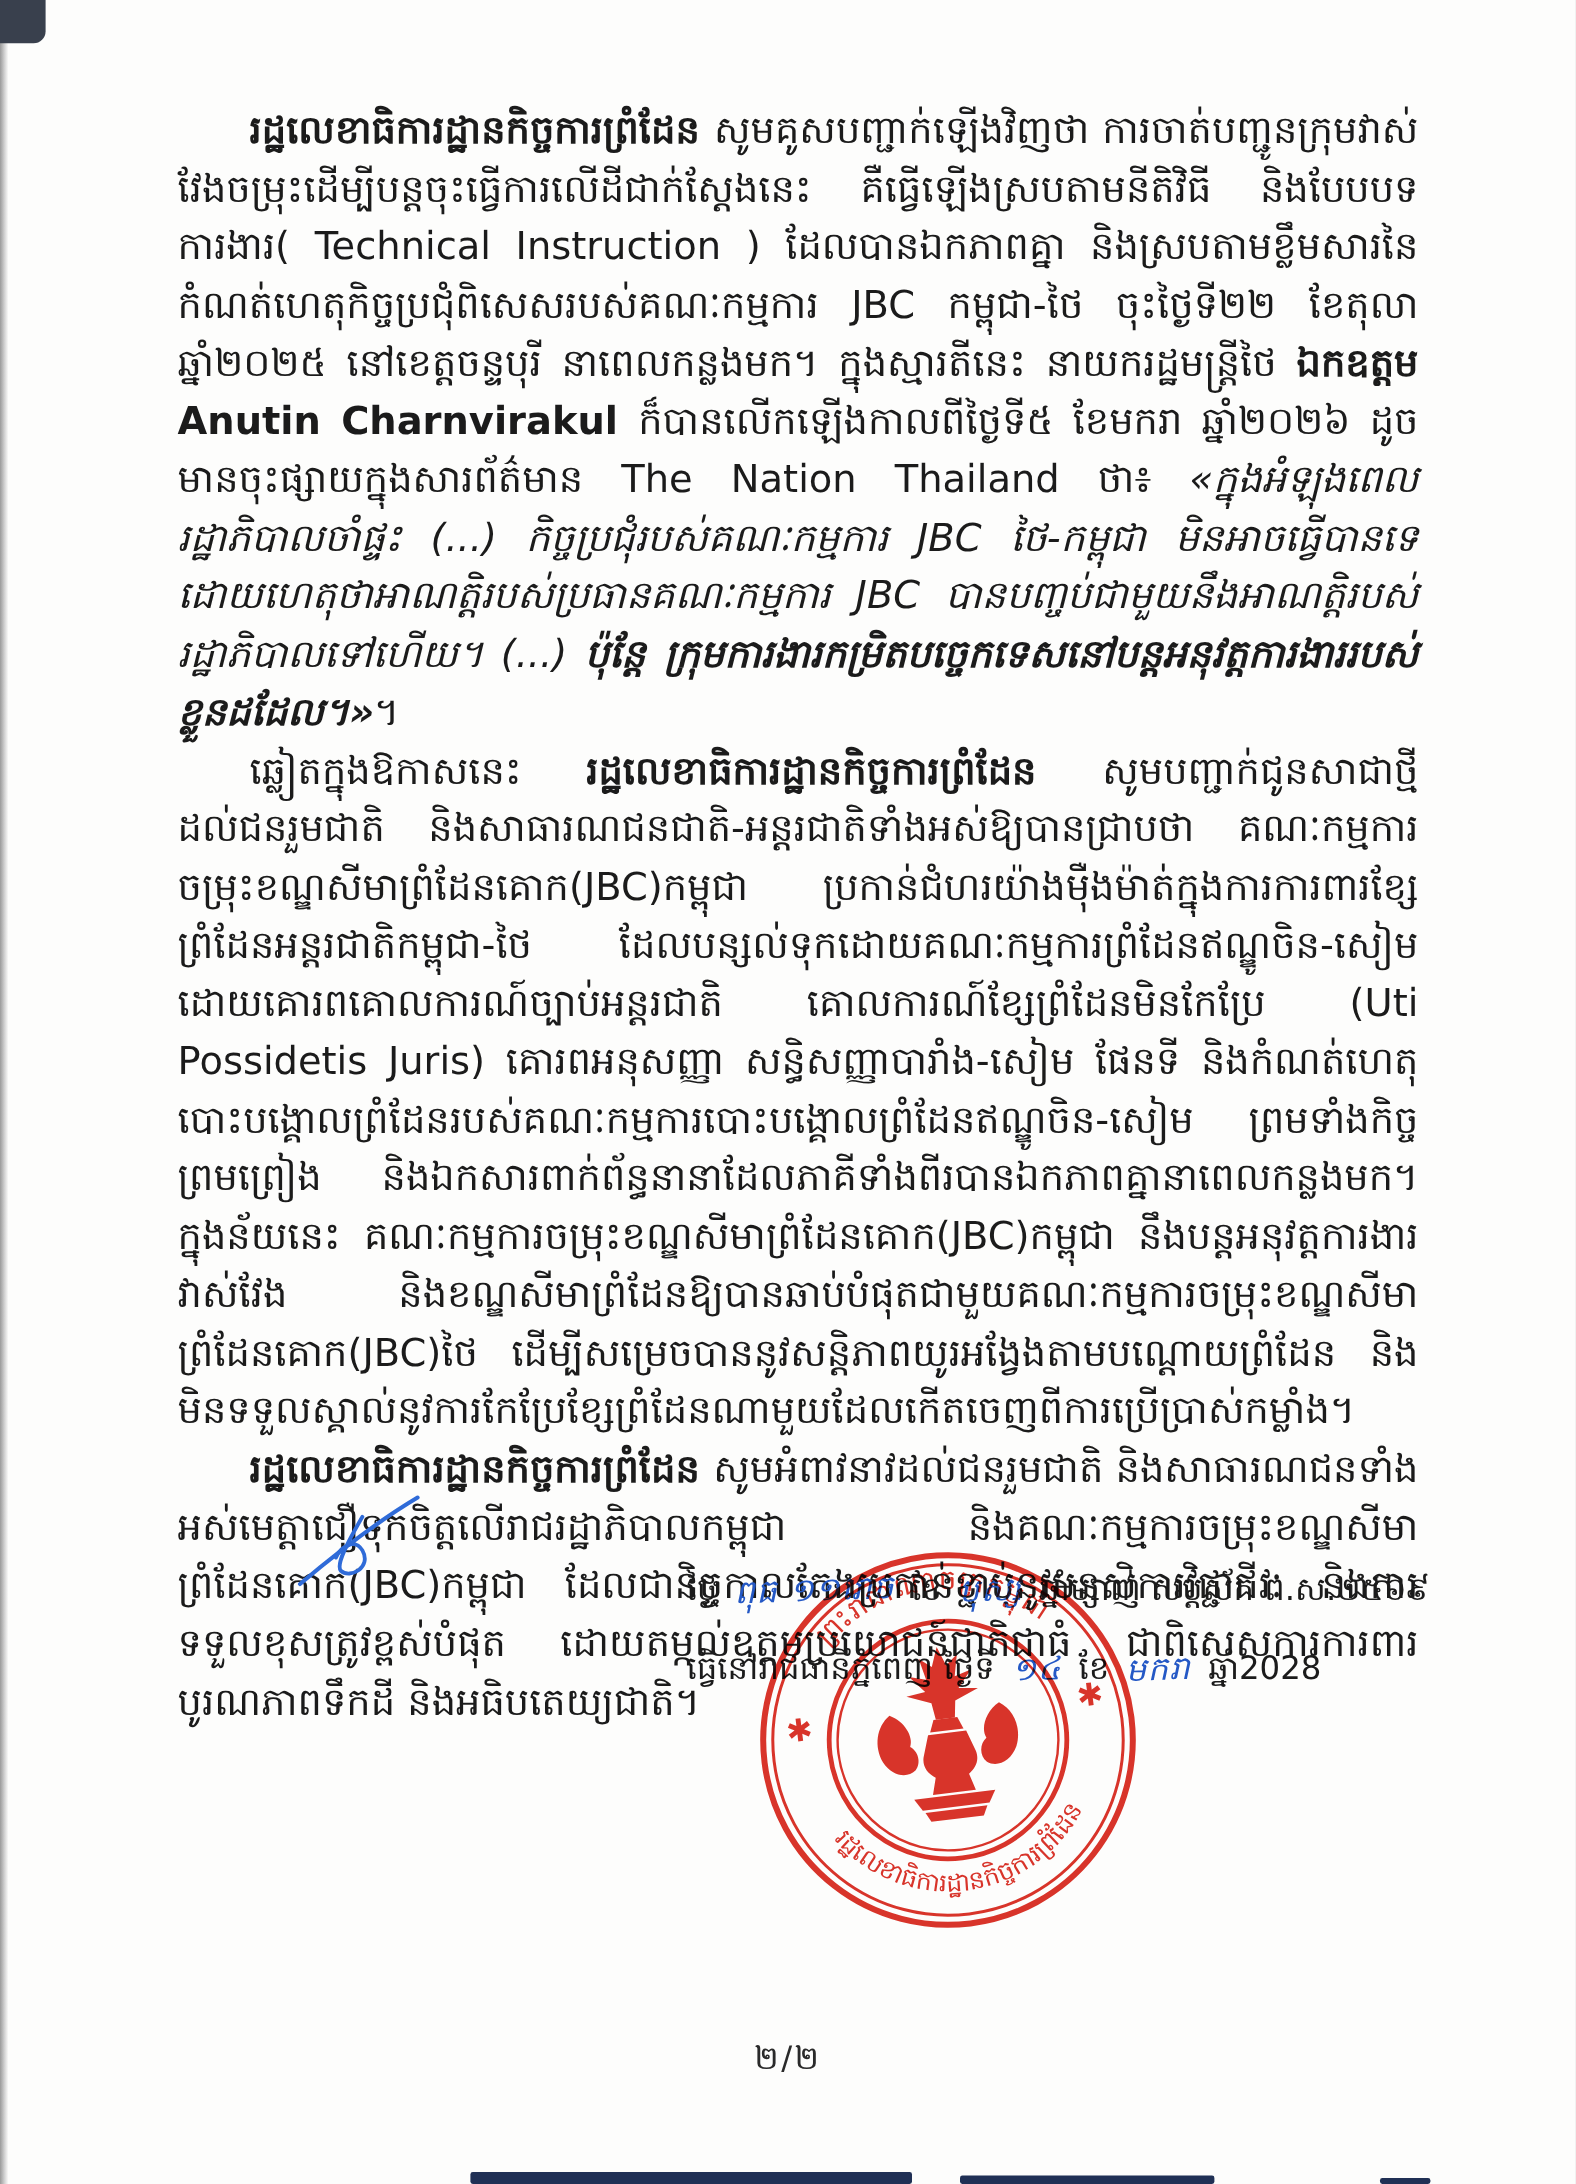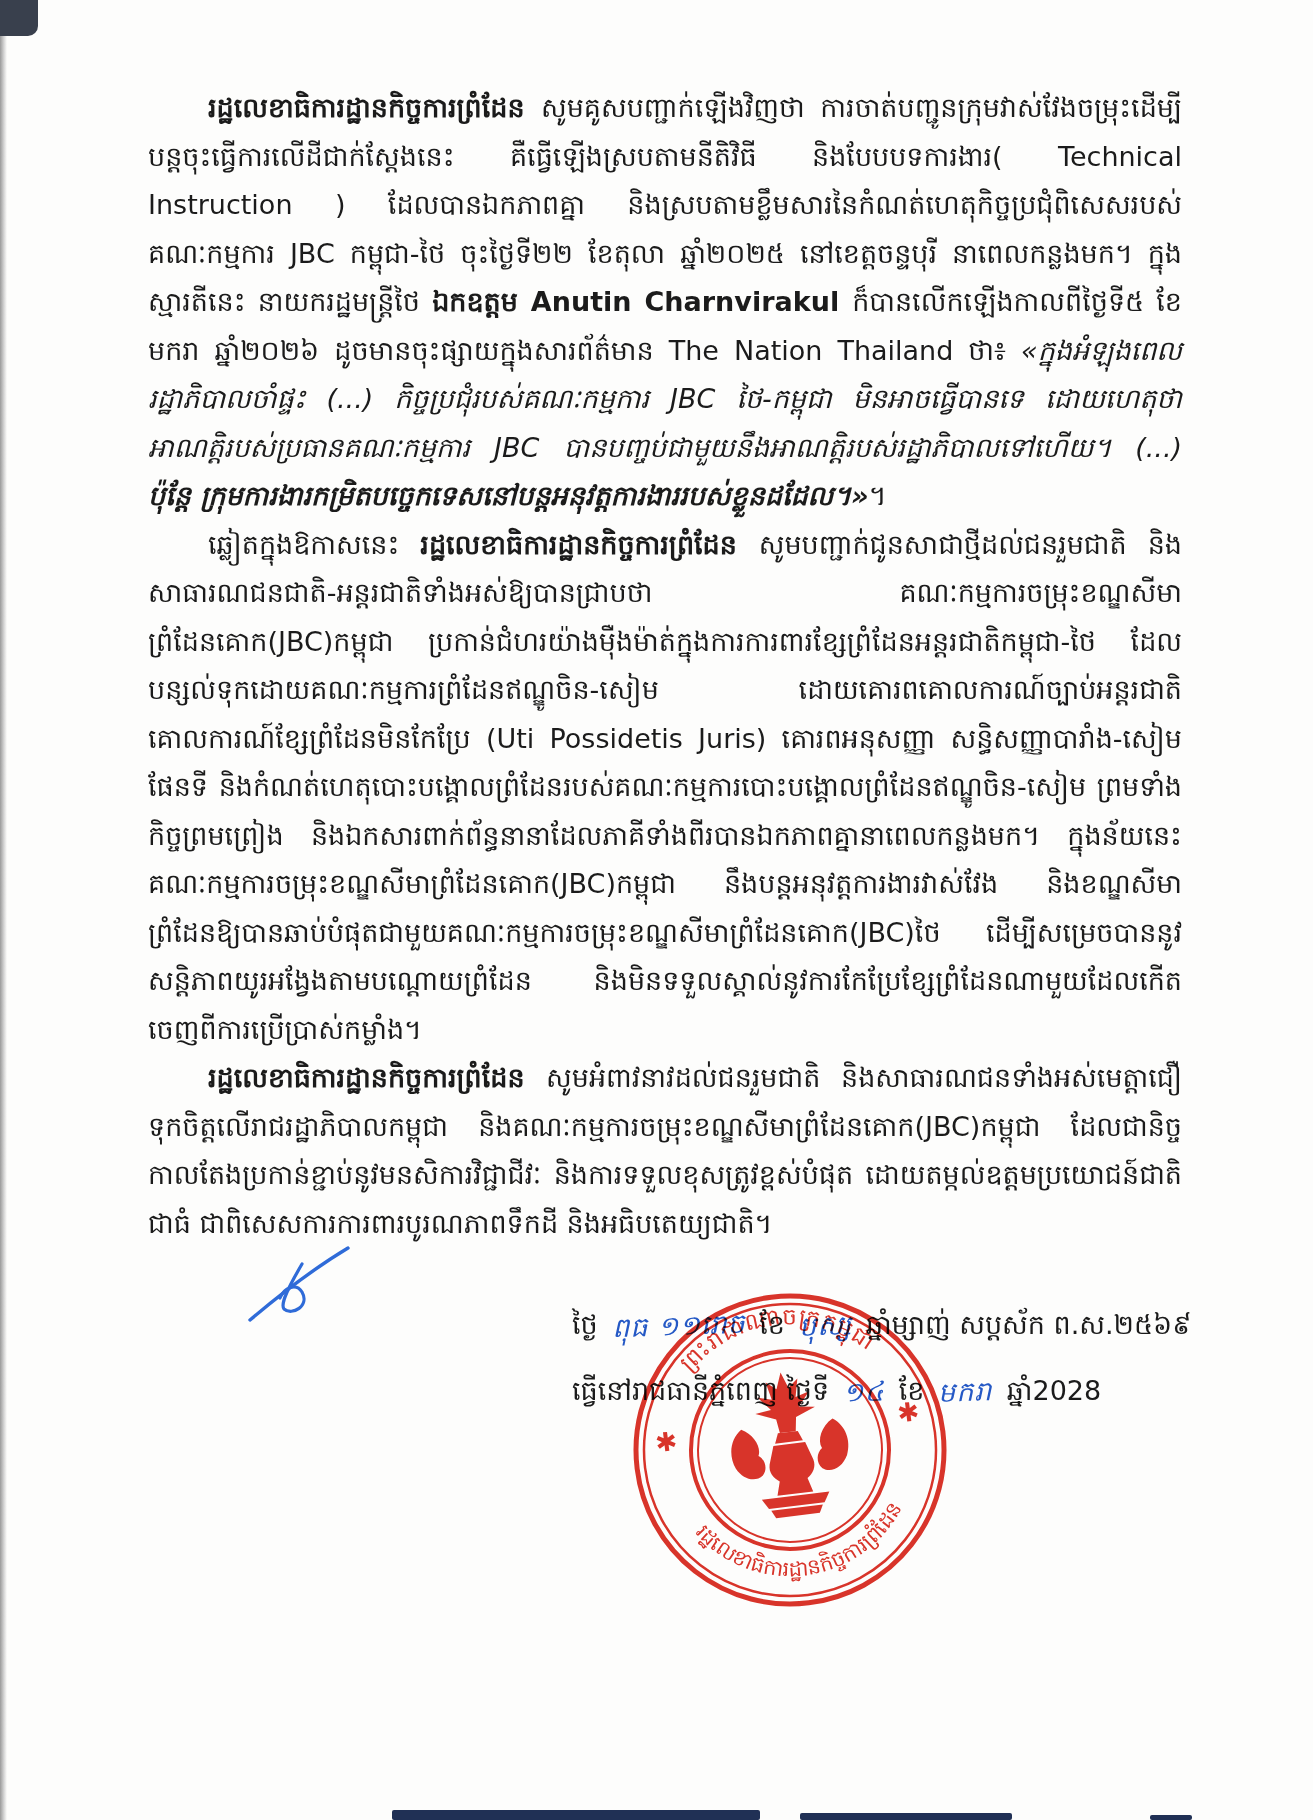--- a/index.html
+++ b/index.html
@@ -10,21 +10,21 @@
   }
   
   .edge-left{position:absolute;left:0;top:0;width:7px;height:1820px;
     background:linear-gradient(to right,#9a9a9a,#d8d8d8 60%,rgba(255,255,255,0));}
   .corner-mark{position:absolute;left:0;top:0;width:38px;height:36px;
     background:#39404d;border-bottom-right-radius:10px;}
   .bottom-mark{position:absolute;background:#203055;border-radius:2px;}
   
   .doc-body{
     position:absolute;left:148px;top:84px;width:1034px;
-    font-size:27px;line-height:48.5px;text-align:justify;
+    font-size:32px;line-height:48.5px;text-align:justify;
   }
   .para{margin:0;text-indent:60px;}
   .seg-normal{font-weight:normal;}
   .seg-bold{font-weight:bold;}
   .seg-italic{font-style:italic;}
   .seg-bolditalic{font-style:italic;font-weight:bold;}
   
   .date-block{position:absolute;left:572px;top:1292px;width:640px;
     font-size:27px;line-height:66px;white-space:nowrap;}
   .hw{color:#2458c5;font-style:italic;display:inline-block;
@@ -92,14 +92,15 @@
         <path d="M -10 -18 h 20 l 4 10 h -28 z" fill="#d8291e"></path>
         <path d="M -46 -26 C -58 -18 -62 -2 -56 12 C -50 24 -38 28 -30 22 C -24 16 -26 6 -32 2 C -28 -6 -34 -20 -46 -26 Z" fill="#d8291e"></path>
         <path d="M 46 -26 C 58 -18 62 -2 56 12 C 50 24 38 28 30 22 C 24 16 26 6 32 2 C 28 -6 34 -20 46 -26 Z" fill="#d8291e"></path>
         <path d="M -16 -6 h 32 l 6 18 c 2 8 -2 14 -8 18 l 4 14 h -36 l 4 -14 c -6 -4 -10 -10 -8 -18 z" fill="#d8291e"></path>
         <path d="M -34 46 h 68 l -6 10 h -56 z" fill="#d8291e"></path>
         <path d="M -26 58 h 52 l -4 8 h -44 z" fill="#d8291e"></path>
       </g>
     </g>
   </svg>
 
+  <div class="page-number">២/២</div>
 
 </div>
 
 </body></html>

